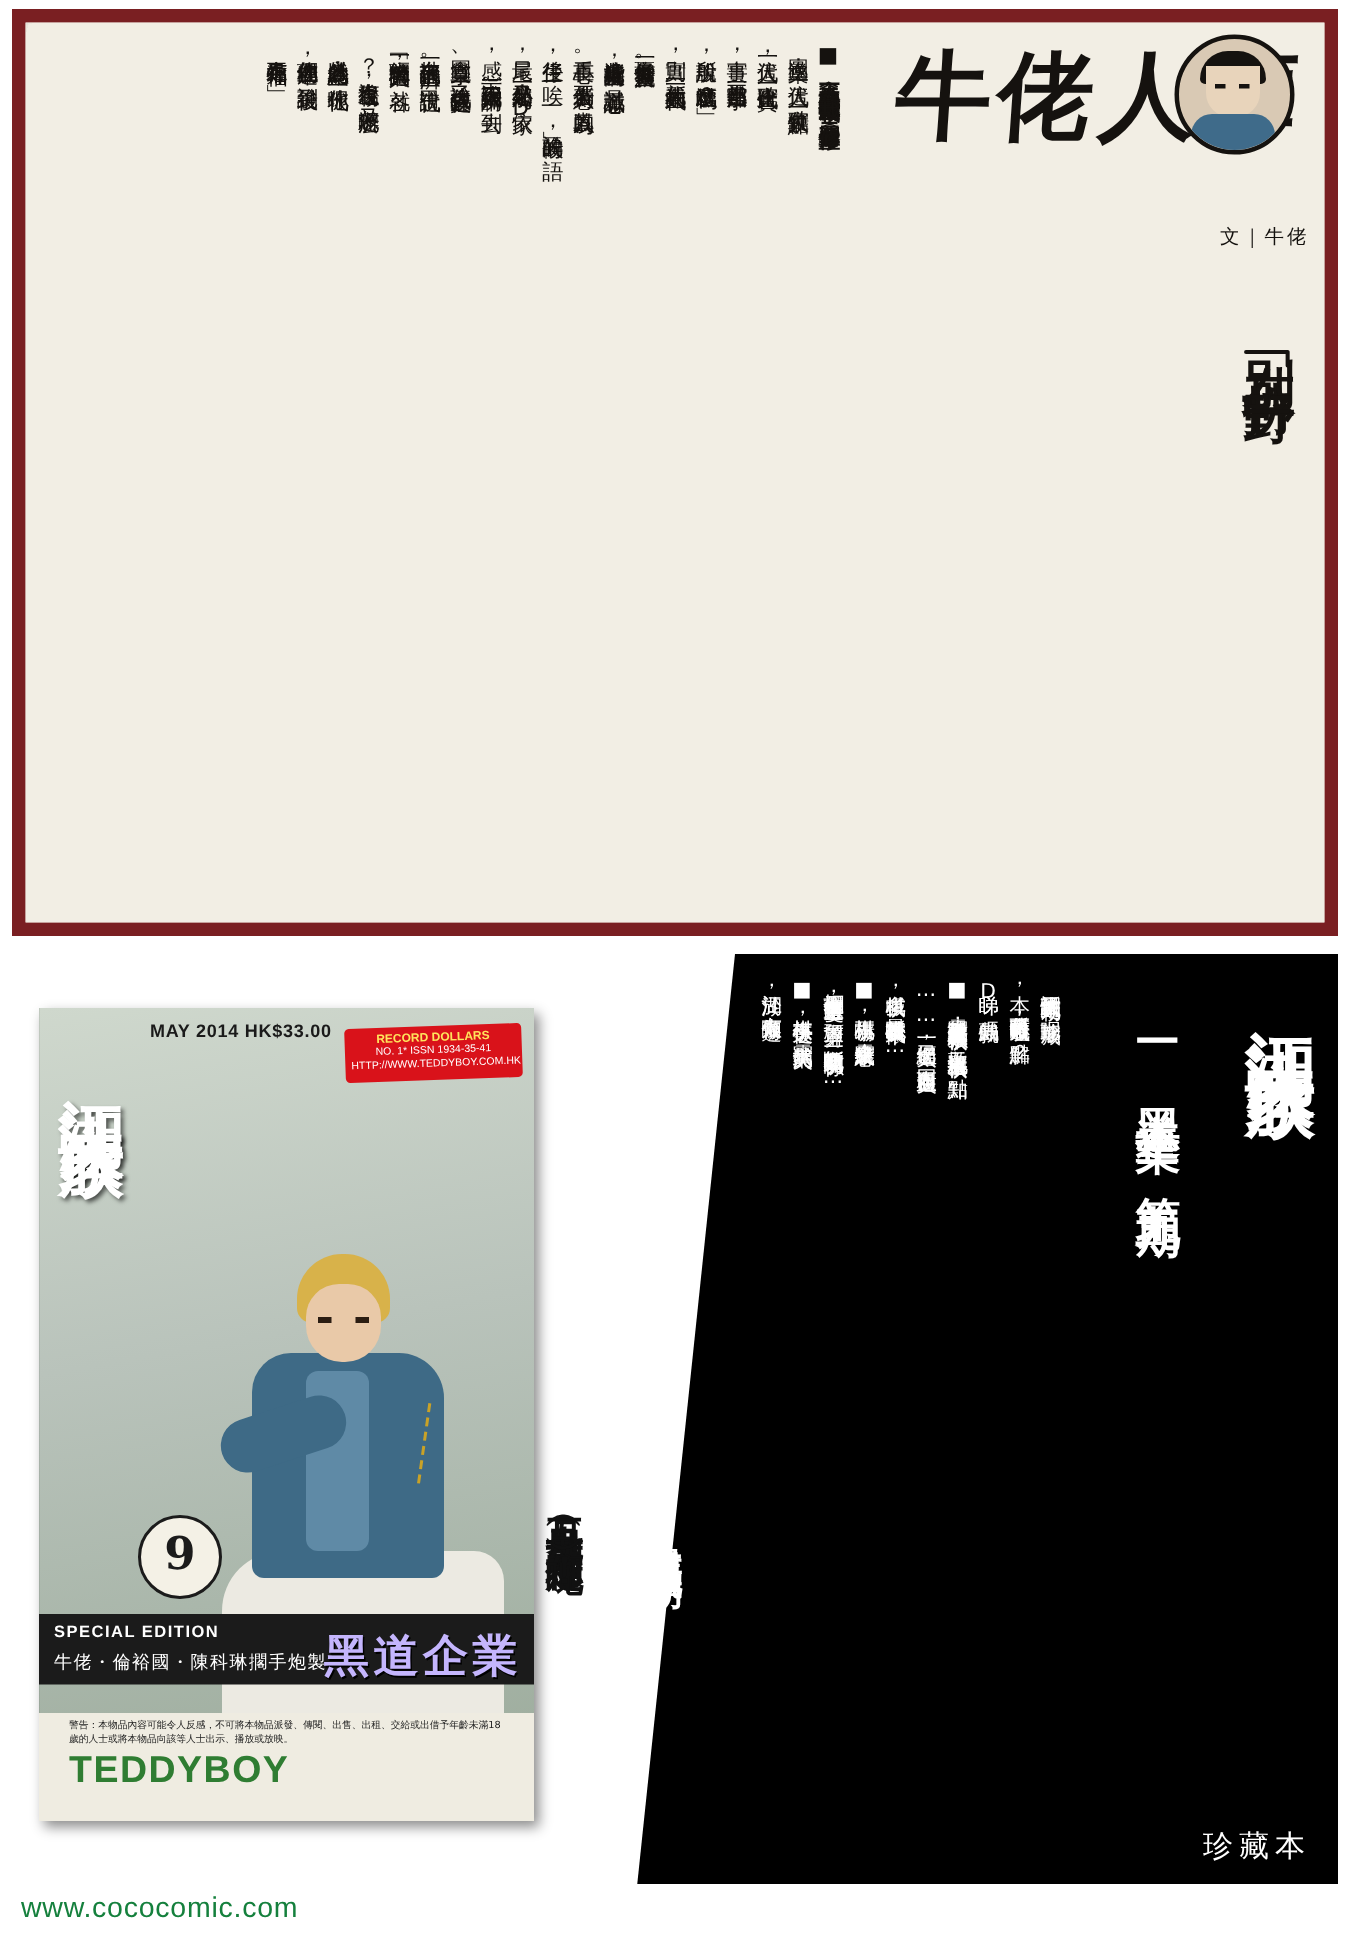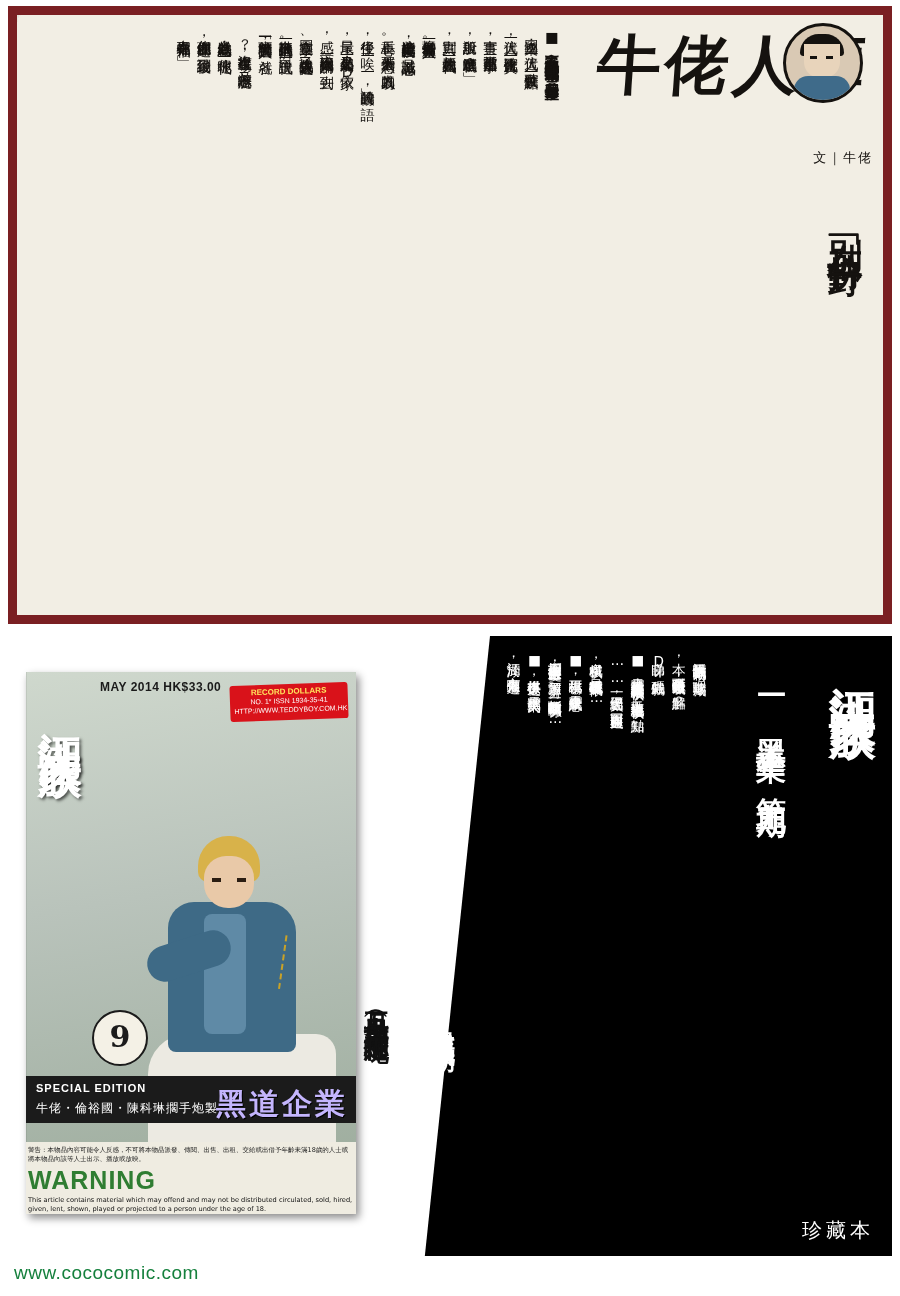--- a/index.html
+++ b/index.html
@@ -369,21 +369,21 @@
     font-size: 30px;
     font-weight: bold;
     text-align: center;
     line-height: 50px;
   }
   .cover-warn {
     position: absolute;
     left: 0; right: 0; top: 470px; bottom: 0;
     background: #efece1;
     color: #111;
-    padding: 4px 2px;
+    padding: 4px 20px;
     box-sizing: border-box;
   }
   .warn-cn {
     font-size: 6.5px;
     line-height: 1.45;
     color: #222;
   }
   .warn-big {
     font-family: "Liberation Sans", sans-serif;
     font-size: 25px;
@@ -626,22 +626,21 @@
       </div>
 
       <div class="cover-strip">
         <div class="cover-special">SPECIAL EDITION</div>
         <div class="cover-authors">牛佬・倫裕國・陳科琳擱手炮製</div>
         <div class="cover-sub">黑道企業</div>
       </div>
 
       <div class="cover-warn">
         <div class="warn-cn">警告：本物品內容可能令人反感，不可將本物品派發、傳閱、出售、出租、交給或出借予年齡未滿18歲的人士或將本物品向該等人士出示、播放或放映。</div>
-        <div class="warn-big">WARNING</div>
-        <div class="warn-en">This article contains material which may offend and may not be distributed circulated, sold, hired, given, lent, shown, played or projected to a person under the age of 18.</div>
+        <div class="warn-big">TEDDYBOY</div>
       </div>
     </div>
 
 
     <div class="bp-title">
       <div class="v">江湖大家族</div>
     </div>
     <div class="bp-sub">
       <div class="v">—黑道企業 第九期—</div>
     </div>

